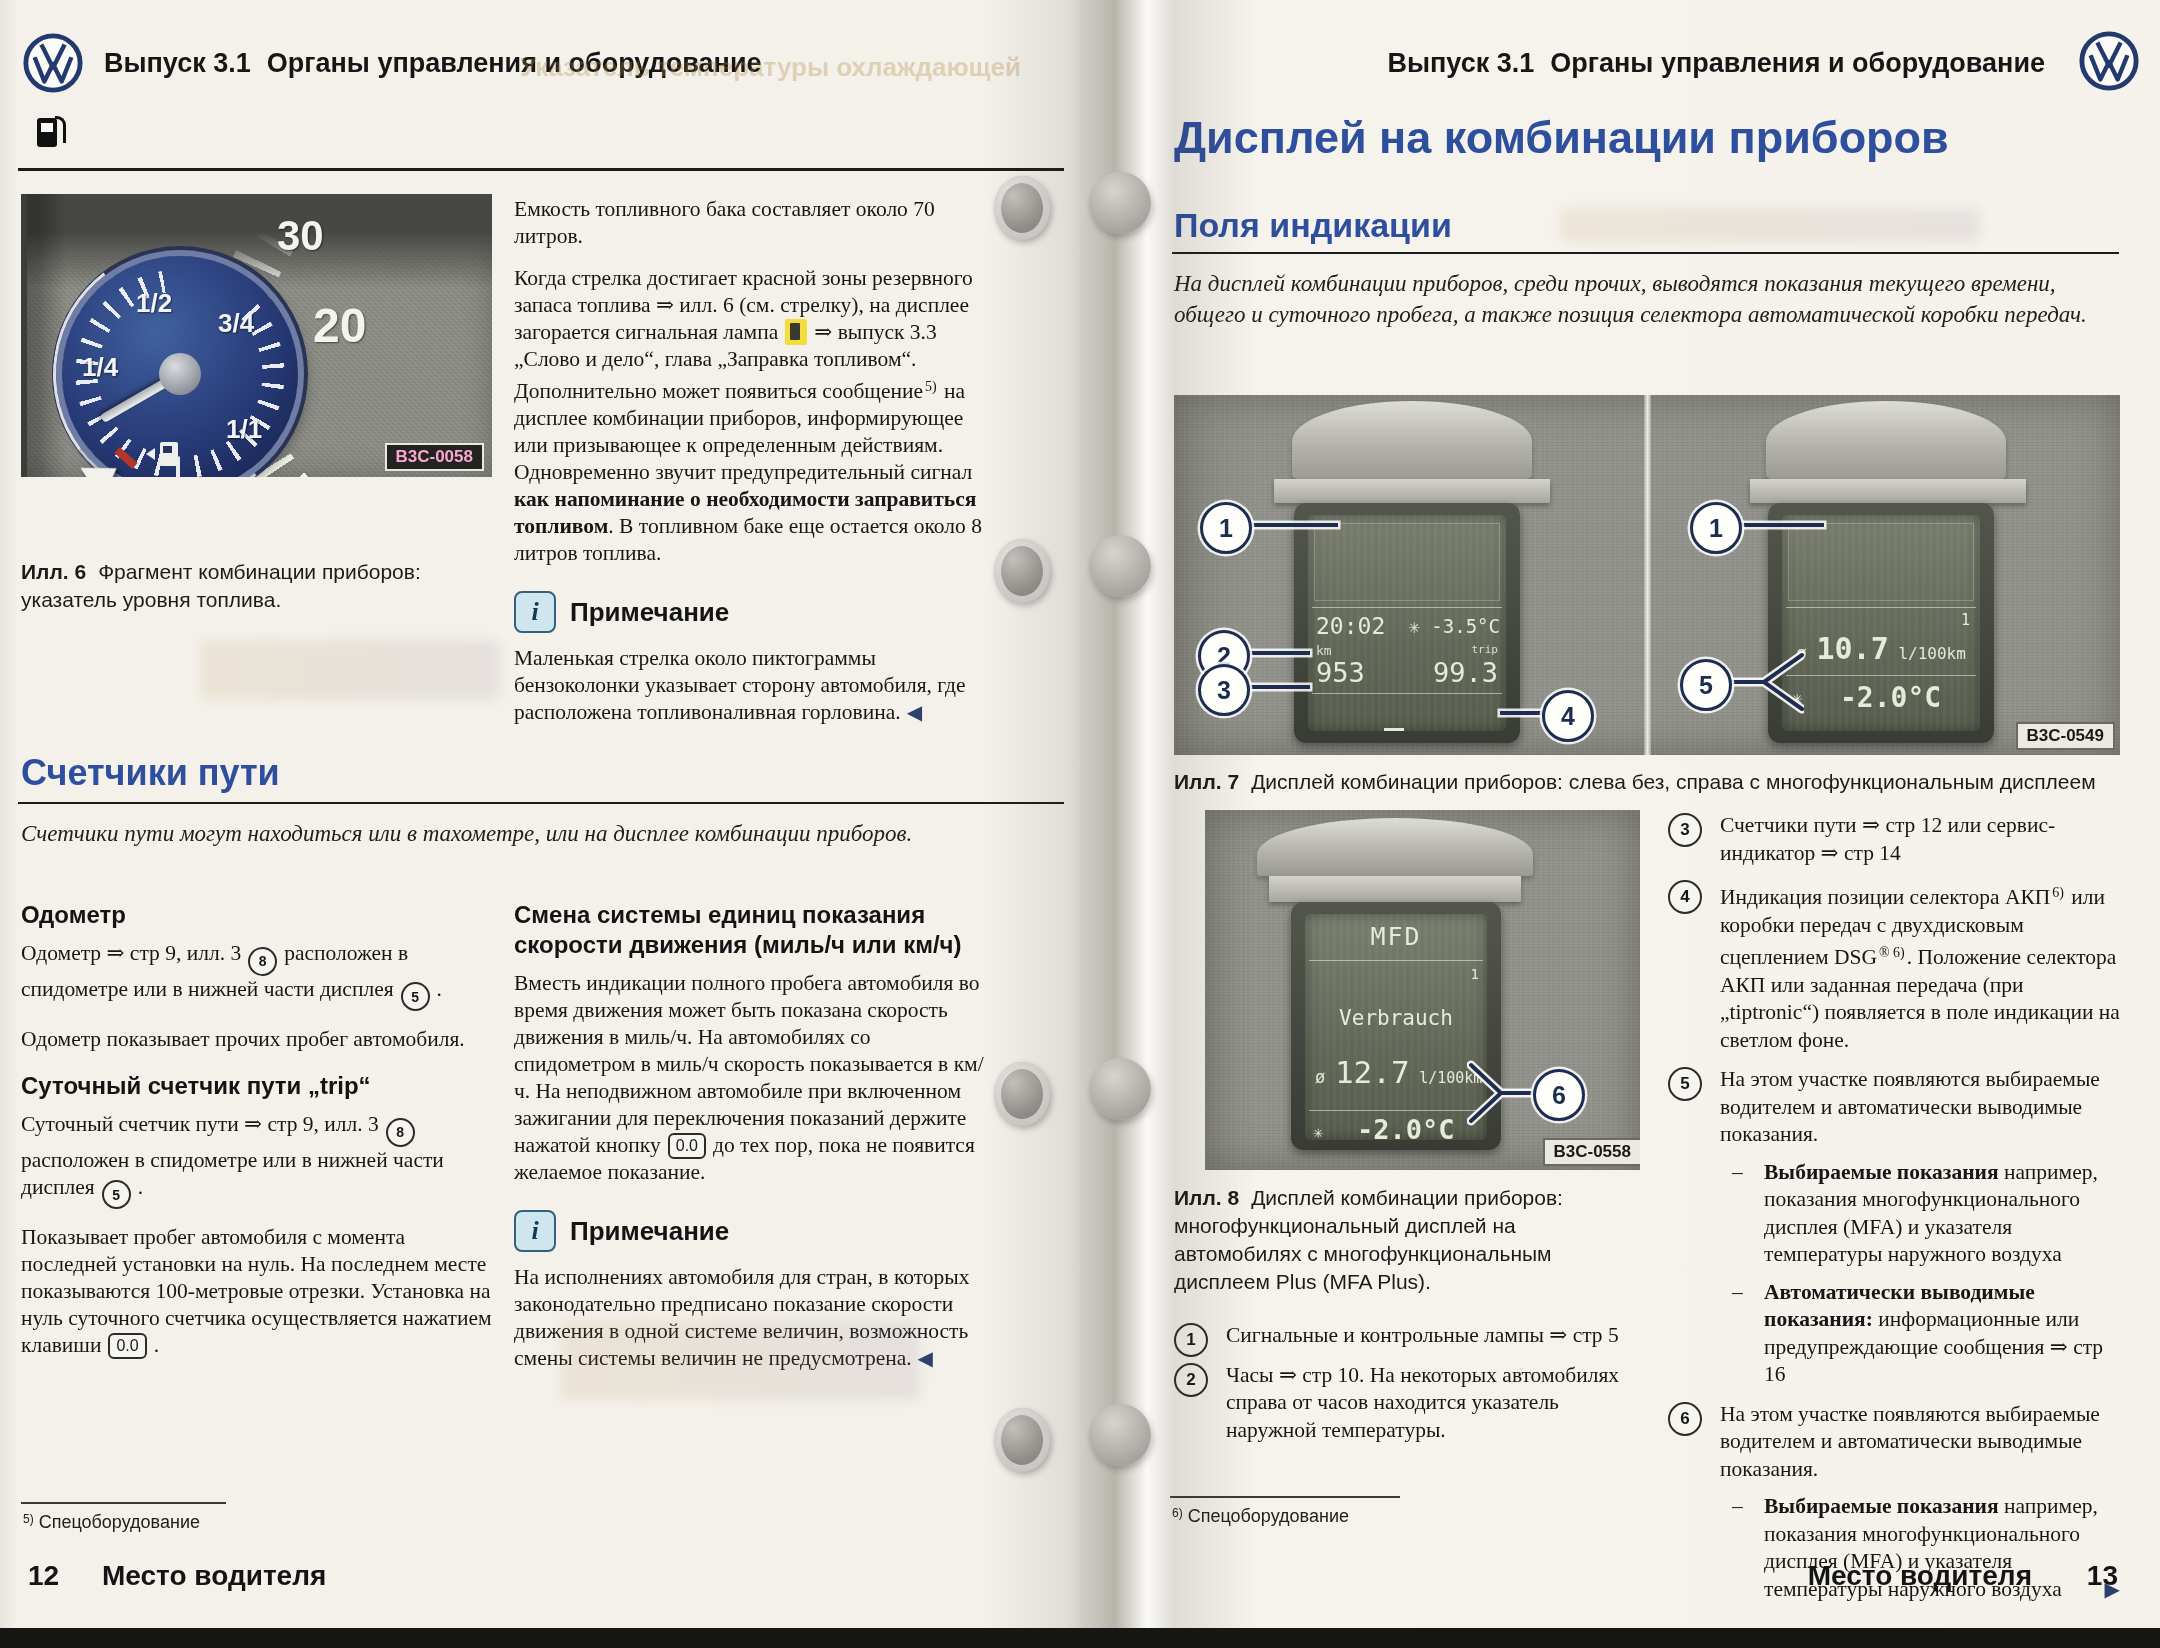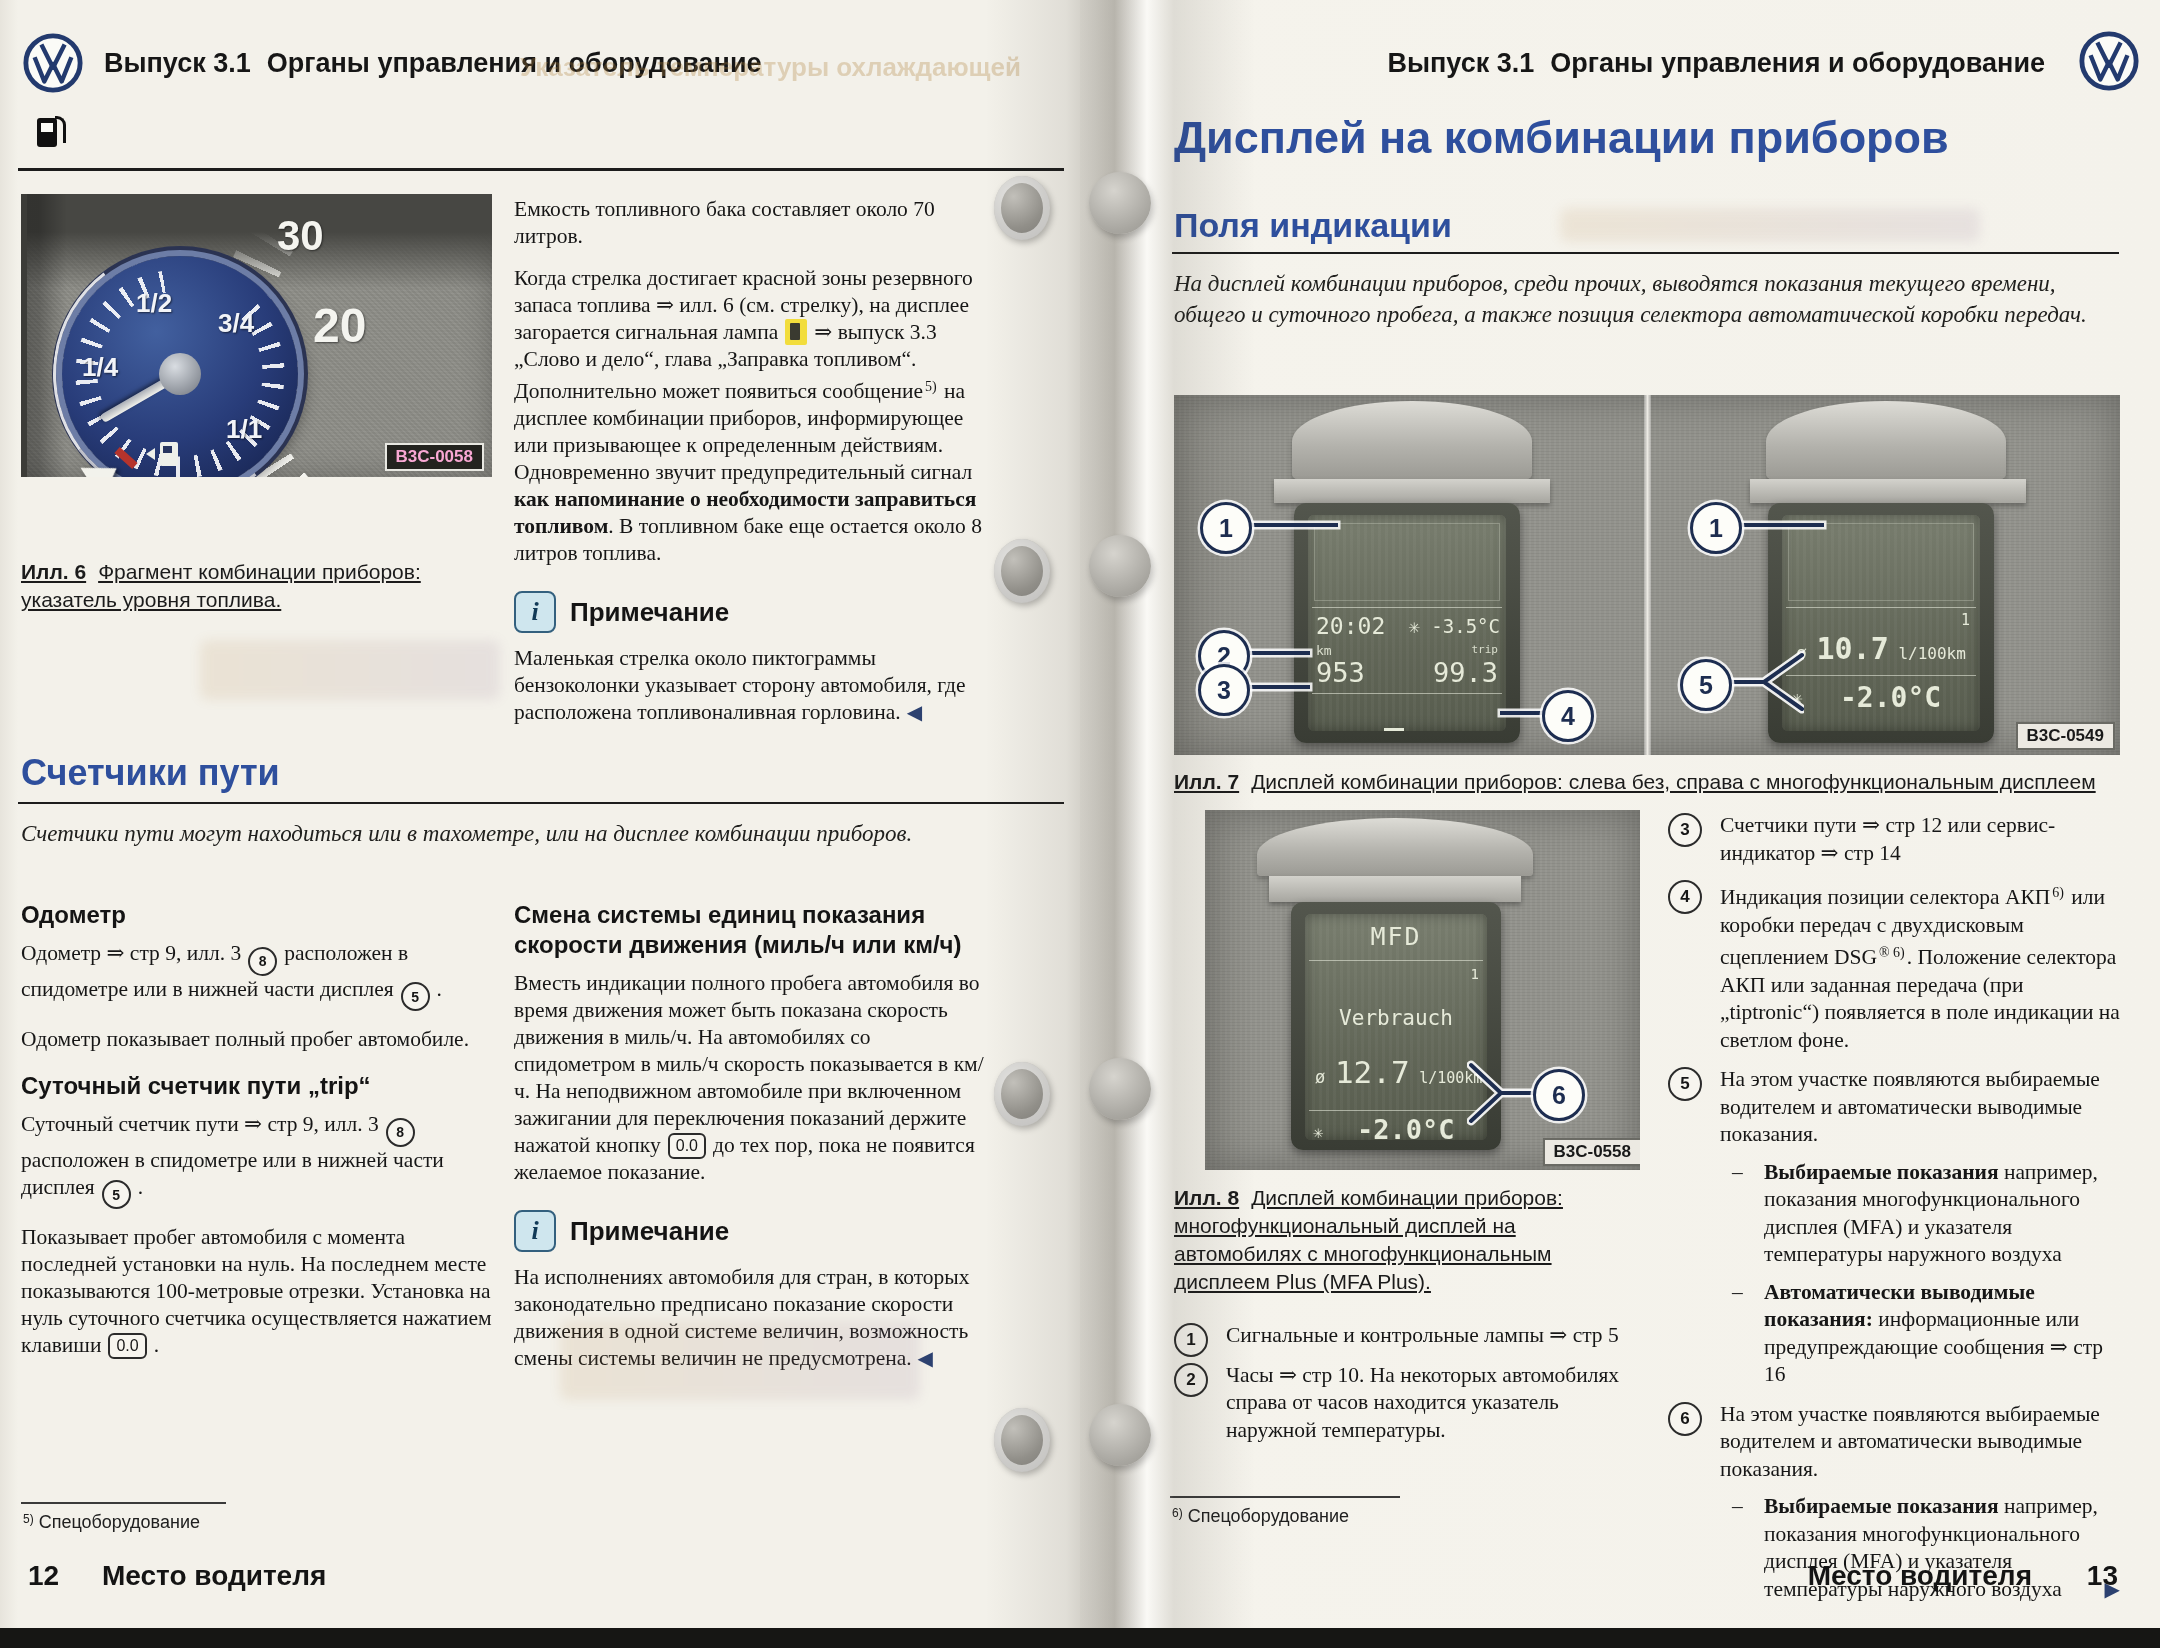--- a/index.html
+++ b/index.html
@@ -19,21 +19,21 @@
 
   
   .hdr{position:absolute;font:bold 27px "Liberation Sans",sans-serif;color:#161616;white-space:nowrap;}
   .hdr .sp{margin-right:16px;}
   .blue-title{font-family:"Liberation Sans",sans-serif;font-weight:bold;color:#2e4f9d;}
   .rule{position:absolute;background:#1c1c1c;}
   .body-col{position:absolute;font-size:21.5px;line-height:27px;color:#161616;}
   .body-col p{margin:0 0 15px 0;}
   .italic-intro{position:absolute;font-style:italic;font-size:23px;line-height:31px;color:#20201e;}
   .subhead{font-family:"Liberation Sans",sans-serif;font-weight:bold;font-size:24px;line-height:30px;color:#141414;margin:0 0 10px 0;}
-  .figcap{position:absolute;font:21px/28px "Liberation Sans",sans-serif;color:#1b1b1b;text-decoration:underline;}
+  .figcap{position:absolute;font:21px/28px "Liberation Sans",sans-serif;color:#1b1b1b;}
   .figcap b{margin-right:12px;}
   .supn{font-size:14px;vertical-align:7px;margin:0 2px;}
   .mark{font-family:"DejaVu Sans",sans-serif;color:#2c4170;font-size:20px;margin-left:6px;}
   .footer{position:absolute;top:1560px;font:bold 28px "Liberation Sans",sans-serif;color:#141414;}
   .fnote{position:absolute;font:18px "Liberation Sans",sans-serif;color:#202020;}
   .fnote .supn{font-size:12px;vertical-align:5px;margin-right:5px;}
 
   
   .cnum-s{display:inline-flex;width:25px;height:25px;border:2px solid #2b2b2b;border-radius:50%;
           align-items:center;justify-content:center;font:bold 14px "Liberation Sans",sans-serif;
@@ -207,21 +207,21 @@
 
     <div class="blue-title" style="position:absolute;left:21px;top:752px;font-size:36px;">Счетчики пути</div>
     <div class="rule" style="left:18px;top:802px;width:1046px;height:2px;"></div>
     <div class="italic-intro" style="left:21px;top:818px;width:968px;">Счетчики пути могут находиться или в тахометре, или на дисплее комбинации приборов.</div>
 
     <div class="body-col" style="left:21px;top:900px;width:472px;">
       <div class="subhead">Одометр</div>
       <p>
         <span>Одометр ⇒ стр 9, илл. 3</span><span class="cnum-s">8</span><span>расположен в спидометре или в нижней части дисплея</span><span class="cnum-s">5</span><span>.</span>
       </p>
-      <p>Одометр показывает полный пробег автомобиле.</p>
+      <p>Одометр показывает прочих пробег автомобиля.</p>
       <div class="subhead" style="margin-top:18px;">Суточный счетчик пути „trip“</div>
       <p>
         <span>Суточный счетчик пути ⇒ стр 9, илл. 3</span><span class="cnum-s">8</span><span>расположен в спидометре или в нижней части дисплея</span><span class="cnum-s">5</span><span>.</span>
       </p>
       <p>
         <span>Показывает пробег автомобиля с момента последней установки на нуль. На последнем месте показываются 100-метровые отрезки. Установка на нуль суточного счетчика осуществляется нажатием клавиши</span><span class="kcap">0.0</span><span>.</span>
       </p>
     </div>
 
     <div class="body-col" style="left:514px;top:900px;width:470px;">

